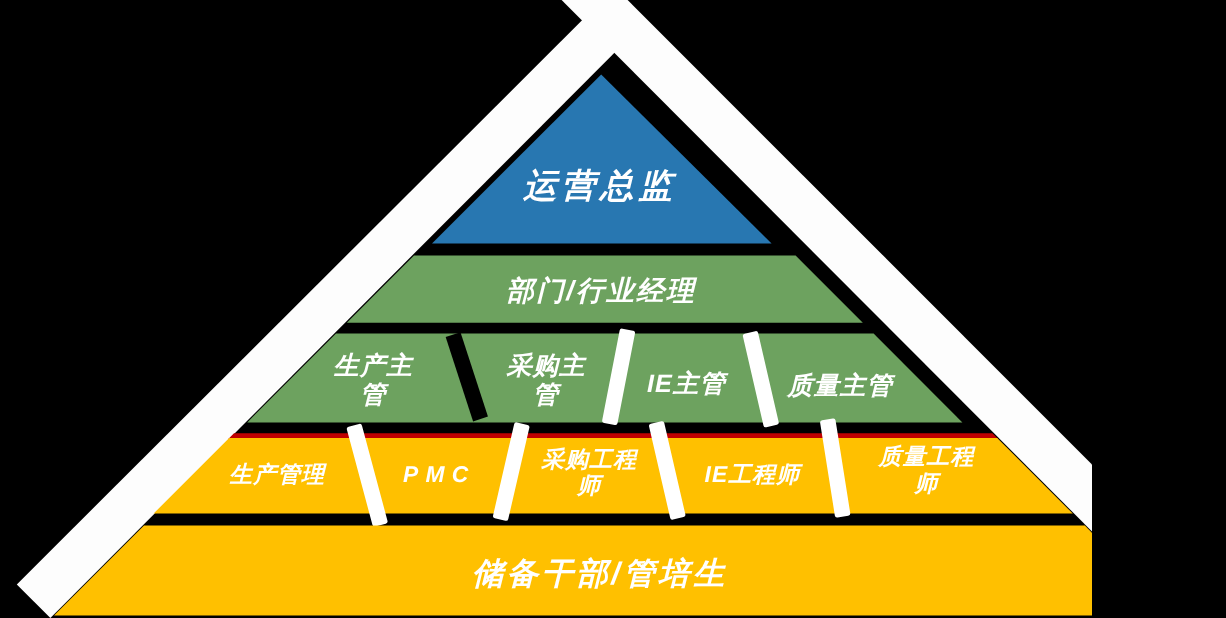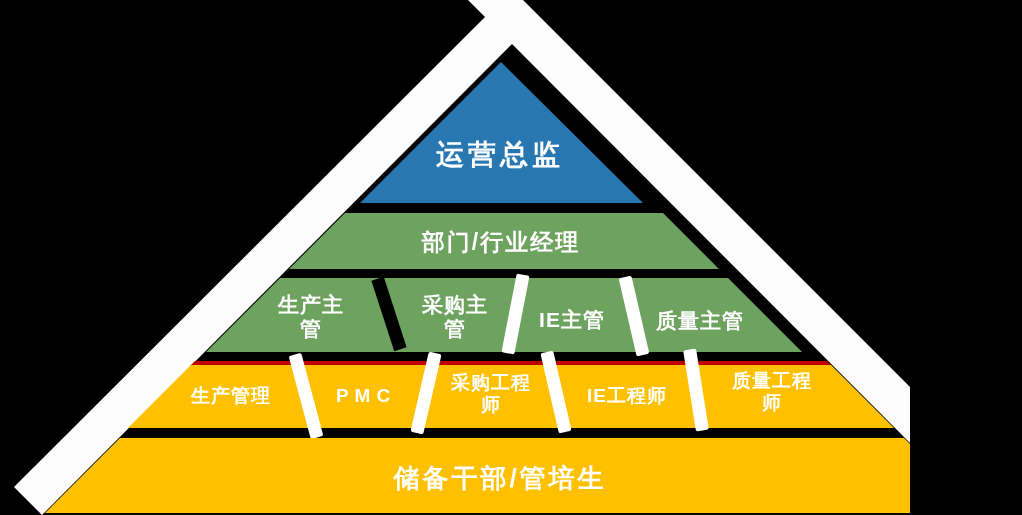--- a/index.html
+++ b/index.html
@@ -1,16 +1,16 @@
 <!DOCTYPE html>
 <html><head>
 <meta charset="utf-8">
 <style>
   html,body{margin:0;padding:0;background:#000;}
-  .stage{position:relative;width:910px;height:515px;background:#000;overflow:hidden;}
+  .stage{position:relative;width:910px;height:515px;background:#000;overflow:hidden;font-style:italic;}
   svg{display:block;}
   text{
     font-family:"Liberation Sans","DejaVu Sans",sans-serif;
     font-weight:bold;
     fill:#ffffff;
     text-anchor:middle;
   }
   .t-l1{font-size:28px;letter-spacing:4px;}
   .t-l2{font-size:23px;letter-spacing:2px;}
   .t-l3{font-size:21px;letter-spacing:1px;}

